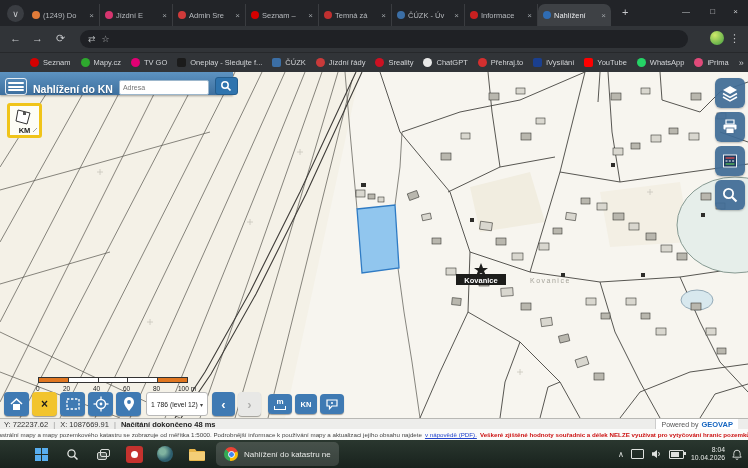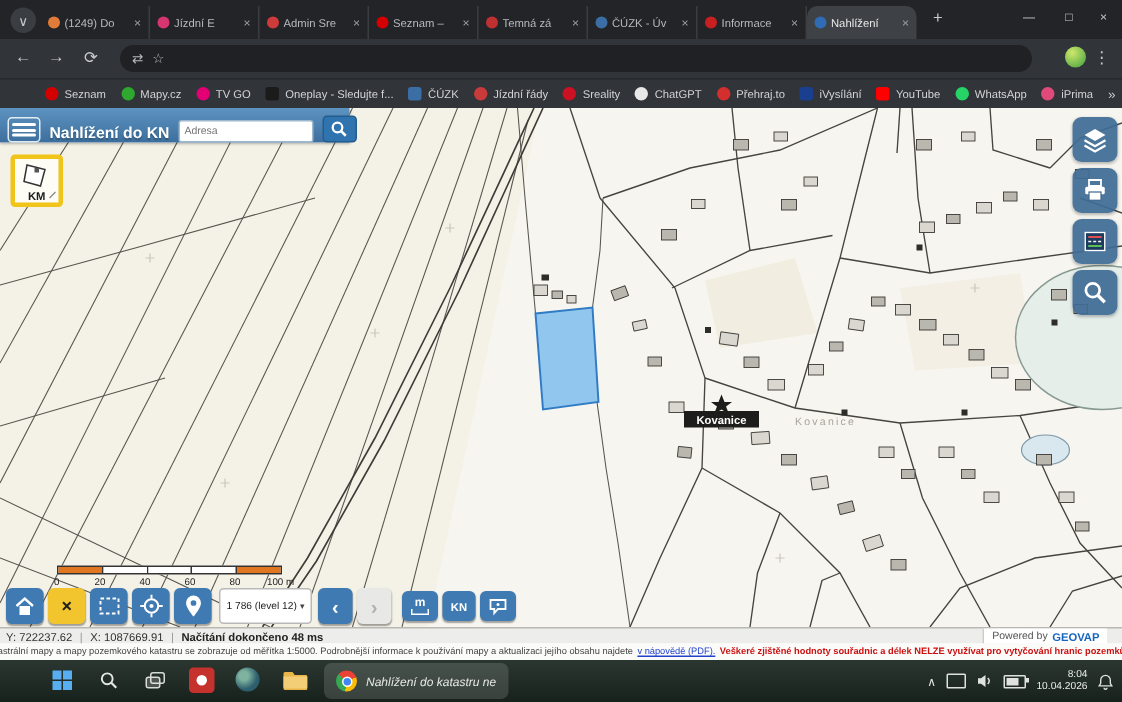--- a/index.html
+++ b/index.html
@@ -50,21 +50,21 @@
   
   #statusbar{position:absolute;top:418px;left:0;width:748px;height:11px;background:#ededeb;border-top:1px solid #b8b8b4;font-size:7.5px;color:#333;display:flex;align-items:flex-end;padding:0 10px 0 4px;gap:5px;box-sizing:border-box;}
   #loadstat{font-weight:bold;color:#222;}
   #powered{margin-left:auto;background:#fff;height:100%;display:flex;align-items:center;padding:0 5px;border-left:1px solid #ccc;gap:3px;font-size:7px;color:#555;}
   #geovap{font-weight:bold;color:#1565c0;font-size:7.5px;}
   #infobar{position:absolute;top:429px;left:0;width:748px;height:11px;background:#fbfbfa;font-size:6.2px;color:#444;display:flex;align-items:center;justify-content:center;white-space:nowrap;gap:3px;overflow:hidden;}
   #infolink{color:#2244cc;text-decoration:underline;}
   #infowarn{color:#cc1111;font-weight:bold;}
   
   #taskbar{position:absolute;top:440px;left:0;width:748px;height:28px;background:linear-gradient(#2a372f,#18221d);}
-  #tbleft{position:absolute;left:30px;top:2px;height:24px;display:flex;align-items:flex-start;gap:9px;font-style:italic;}
+  #tbleft{position:absolute;left:30px;top:2px;height:24px;display:flex;align-items:center;gap:9px;}
   .tb-ico{width:22px;height:22px;display:flex;align-items:center;justify-content:center;border-radius:4px;}
   .winlogo{width:13px;height:13px;display:grid;grid-template-columns:1fr 1fr;gap:1px;}
   .winlogo i{background:#58aef0;}
   .tv{position:relative;width:13px;height:11px;}
   .tv i{position:absolute;border:1px solid #d8dbd8;border-radius:2px;width:8px;height:6px;}
   .tv i.b{left:0;bottom:0;background:rgba(255,255,255,.2);}
   .tv i.t{right:0;top:0;}
   .redapp{width:17px;height:17px;border-radius:3px;background:#c5322e;display:flex;align-items:center;justify-content:center;}
   .redapp i{width:7px;height:7px;border-radius:50%;background:#fff;}
   .globe{width:16px;height:16px;border-radius:50%;background:radial-gradient(circle at 35% 35%,#7fb3a0 20%,#2e5f6e 60%);}

